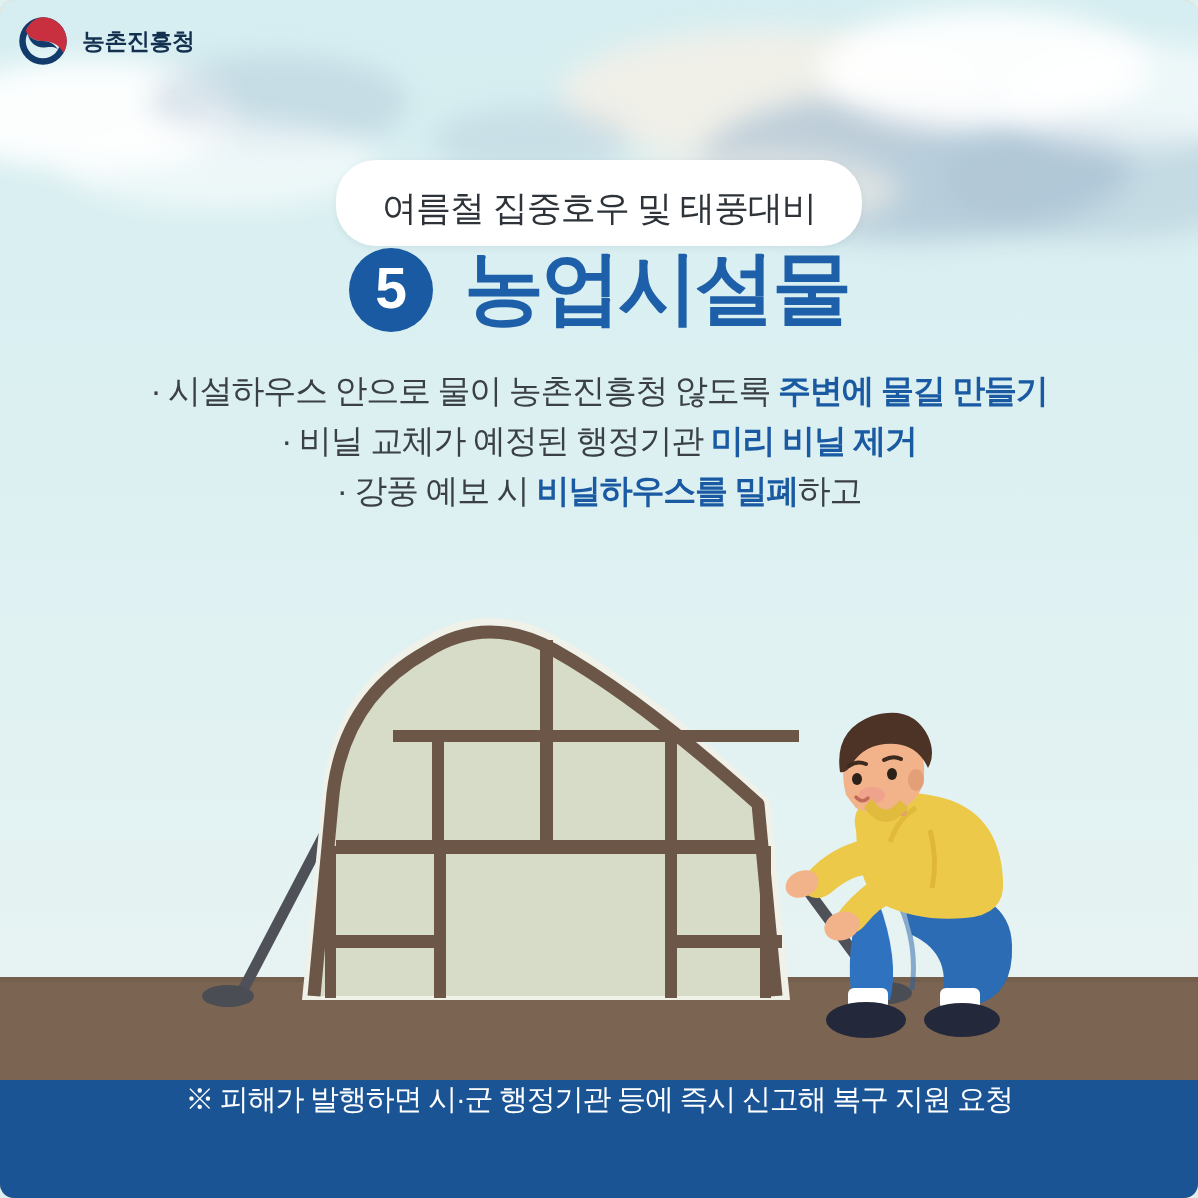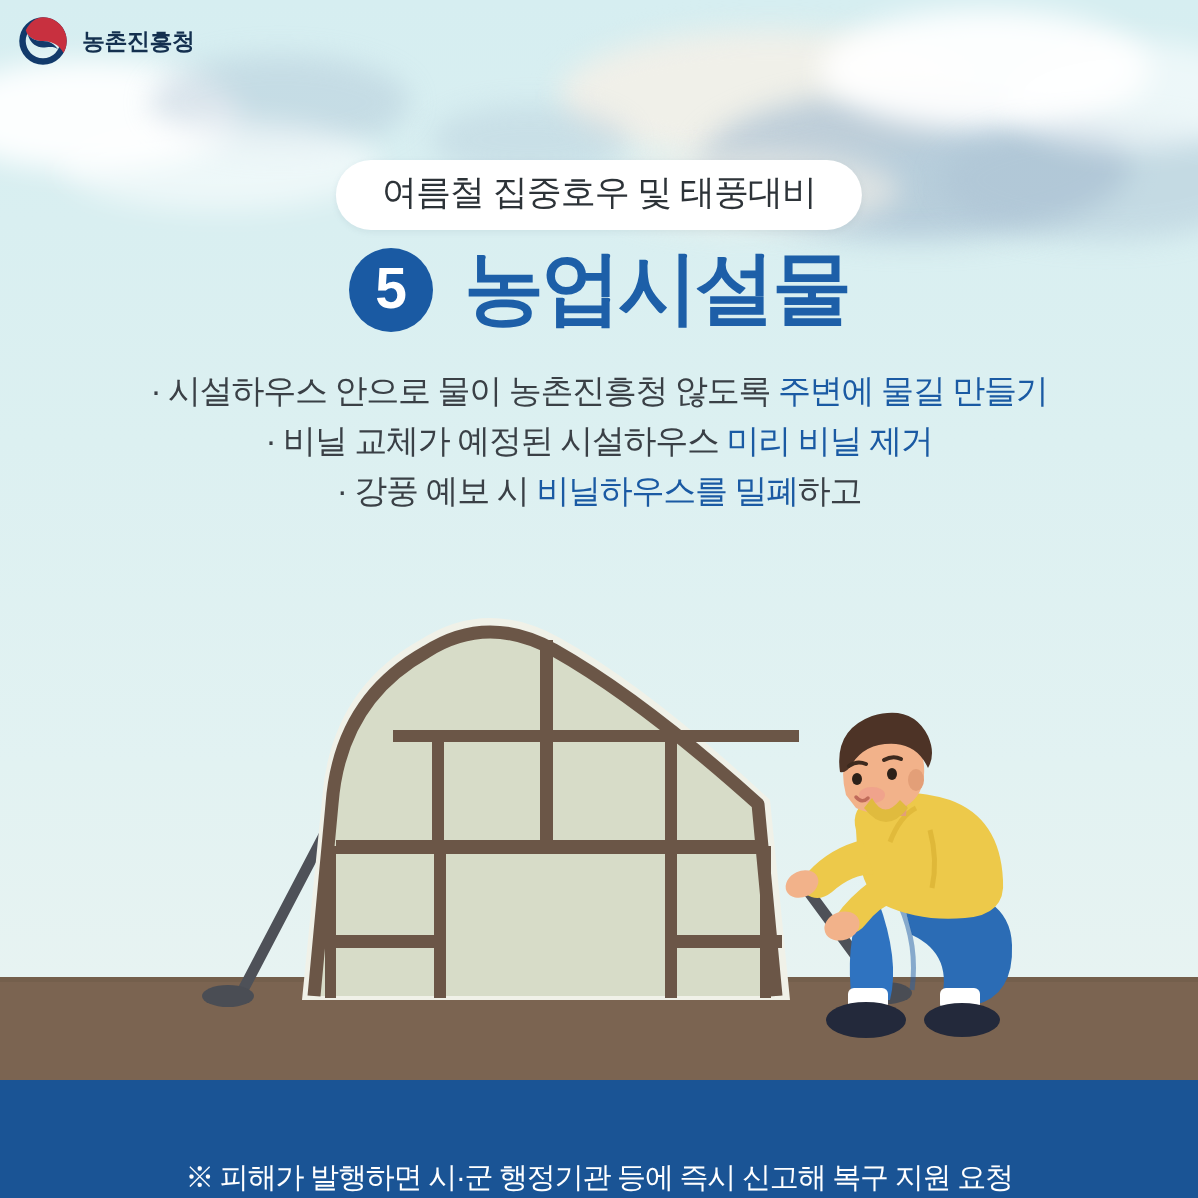--- a/index.html
+++ b/index.html
@@ -7,20 +7,21 @@
     width:1198px; height:1198px;
     font-family:"Liberation Sans", sans-serif;
     overflow:hidden;
     background:#dff0f2;
   }
   #poster {
     position:relative;
     width:1198px; height:1198px;
     overflow:hidden;
     background:#fdba74;
+    border-radius:14px;
   }
 
   
   .sky {
     position:absolute; left:0; top:0; width:1198px; height:980px;
     background:linear-gradient(180deg,#d6eef1 0%,#dcf0f1 45%,#e2f2f2 78%,#e7f3f2 100%);
   }
   .cloud { position:absolute; border-radius:50%; filter:blur(14px); }
   .cloud.white { background:rgba(255,255,255,.92); }
   .cloud.grayblue { background:rgba(170,192,210,.72); }
@@ -47,21 +48,21 @@
   .logo-text {
     font-size:23px; font-weight:700; color:#14304f;
     letter-spacing:-0.5px; line-height:1;
   }
 
   
   .pill {
     position:absolute; left:50%; transform:translateX(-50%); top:160px;
     background:#ffffff;
     border-radius:40px;
-    padding:9px 46px 14px;
+    padding:25px 46px 14px;
     font-size:35px; font-weight:400; color:#2d3338;
     letter-spacing:-1px; white-space:nowrap;
     box-shadow:0 2px 6px rgba(120,150,160,.14);
     z-index:25;
   }
 
   
   .title-row {
     position:absolute; left:50%; transform:translateX(-50%); top:248px;
     display:flex; align-items:center; gap:22px;
@@ -83,30 +84,30 @@
 
   
   .body-lines {
     position:absolute; left:0; top:366px; width:1198px;
     text-align:center; z-index:25;
   }
   .bline {
     font-size:33px; letter-spacing:-1.3px;
     color:#3a4046; line-height:50px; white-space:nowrap;
   }
-  .bline b { color:#1a5aa3; font-weight:400; }
+  .bline b { color:#1a5aa3; font-weight:700; }
 
   
   .scene { position:absolute; left:0; top:0; width:1198px; height:1080px; z-index:10; }
 
   
   .footer {
     position:absolute; left:0; top:1080px; width:1198px; height:118px;
     background:#1a5495;
-    display:flex; align-items:flex-end; justify-content:center;
+    display:flex; align-items:flex-start; justify-content:center;
     z-index:30;
   }
   .footer-text {
     color:#ffffff; font-size:29px; font-weight:500;
     letter-spacing:-1.2px; white-space:nowrap;
   }
 </style>
 </head>
 <body>
 
@@ -144,21 +145,21 @@
   <div class="title-row">
     <div class="num-badge">5</div>
     <div class="title-text">농업시설물</div>
   </div>
 
   <div class="body-lines">
     <div class="bline">
       <span>· 시설하우스 안으로 물이 농촌진흥청 않도록 </span><b>주변에 물길 만들기</b>
     </div>
     <div class="bline">
-      <span>· 비닐 교체가 예정된 시설하우스 </span><b>미리 비닐 제거</b>
+      <span>· 비닐 교체가 예정된 행정기관 </span><b>미리 비닐 제거</b>
     </div>
     <div class="bline">
       <span>· 강풍 예보 시 </span><b>비닐하우스를 밀폐</b><span>하고</span>
     </div>
   </div>
 
   <svg class="scene" viewBox="0 0 1198 1080">
 
     <g>
       <path d="M345 795 L244 988" stroke="#4e5158" stroke-width="11" stroke-linecap="round" fill="none"></path>

